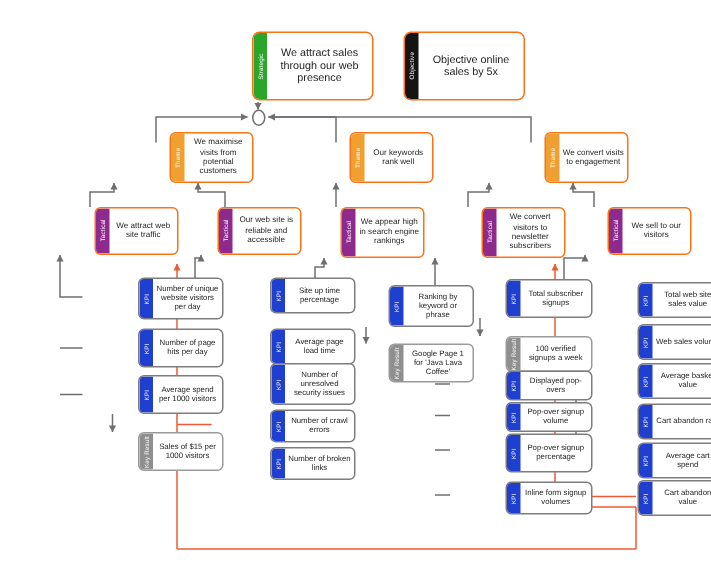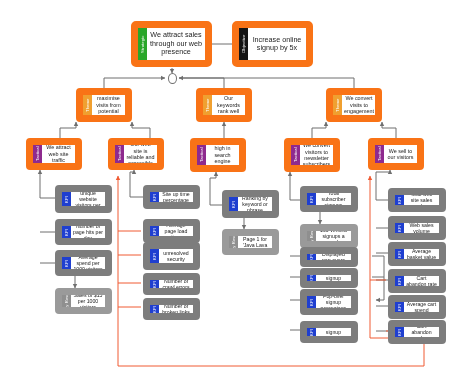--- a/index.html
+++ b/index.html
@@ -13,25 +13,26 @@
   }
   #canvas{position:absolute;left:0;top:0;width:474px;height:384px;}
   svg.wires{position:absolute;left:0;top:0;width:474px;height:384px;pointer-events:none;}
 
   
   .node{
     position:absolute;
     display:flex;
     align-items:stretch;
     box-sizing:border-box;
-    border:7px solid #f97316;
+    border:1px solid #f97316;
     border-radius:4px;
     background:#ffffff;
     overflow:hidden;
     z-index:5;
+    margin-left:37px;
   }
   .node .tag{
     flex:0 0 auto;
     width:9px;
     display:flex;
     align-items:center;
     justify-content:center;
     color:#ffffff;
     font-size:4.2px;
     letter-spacing:.1px;
@@ -168,21 +169,21 @@
 
   <div class="junction" style="left:168px;top:73px;"></div>
 
   <div class="node strategic" style="left:131px;top:21px;width:81px;height:46px;">
     <div class="tag strategic">Strategic</div>
     <div class="body">We attract sales through our web presence</div>
   </div>
 
   <div class="node objective" style="left:232px;top:21px;width:81px;height:46px;">
     <div class="tag objective">Objective</div>
-    <div class="body">Increase online signup by 5x</div>
+    <div class="body">Objective online sales by 5x</div>
   </div>
 
   <div class="node theme" style="left:76px;top:88px;width:56px;height:34px;">
     <div class="tag theme">Theme</div>
     <div class="body">We maximise visits from potential customers</div>
   </div>
 
   <div class="node theme" style="left:196px;top:88px;width:56px;height:34px;">
     <div class="tag theme">Theme</div>
     <div class="body">Our keywords rank well</div>

